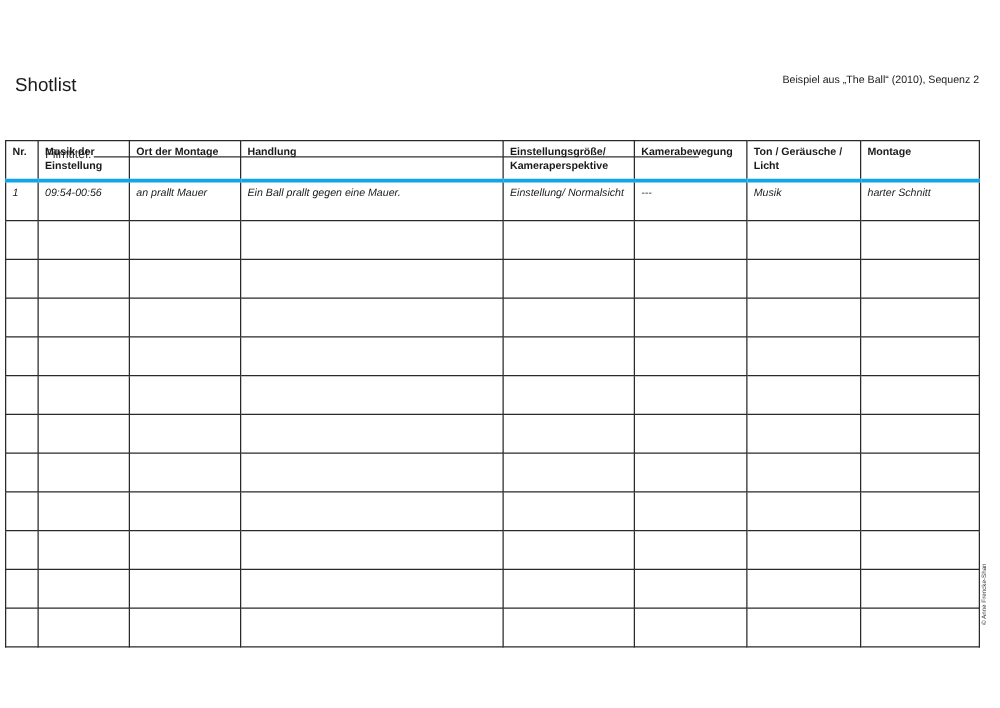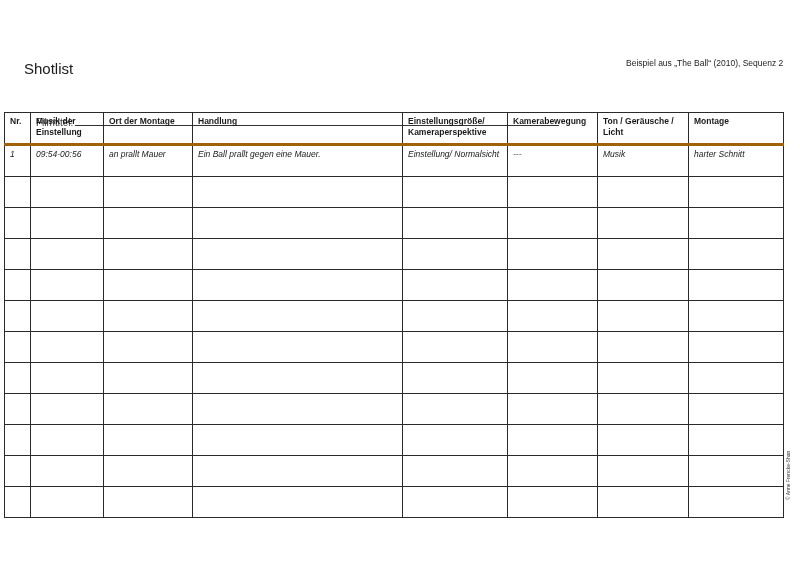--- a/index.html
+++ b/index.html
@@ -1,24 +1,24 @@
 <!DOCTYPE html>
 <html><head>
 <meta charset="utf-8">
 <style>
   html, body { margin:0; padding:0; background:#ffffff; }
   body { width:800px; height:566px; position:relative; overflow:hidden;
          font-family:"Liberation Sans", sans-serif; color:#1a1a1a; }
-  .title { position:absolute; left:24px; top:60px; font-size:15px; }
+  .title { position:absolute; left:12px; top:60px; font-size:15px; }
   .filmtitel { position:absolute; left:36px; top:80px; font-size:10px; color:#333; white-space:nowrap;margin-top:36px; }
   .filmtitel .line { display:inline-block; width:484px; border-bottom:1px solid #333; height:9px; margin-left:2px; vertical-align:baseline; }
   .example { position:absolute; left:626px; top:58px; font-size:8.5px; color:#222; white-space:nowrap; }
   table.shots { position:absolute; left:4px; top:112px; border-collapse:collapse; table-layout:fixed; width:779px; }
   table.shots th, table.shots td { border:1.3px solid #2a2a2a; font-size:8.5px; vertical-align:top; padding:3px 5px; text-align:left; overflow:hidden; }
-  table.shots th { font-weight:bold; height:24px; line-height:11px; border-bottom:3px solid #a16207; }
+  table.shots th { font-weight:bold; height:24px; line-height:11px; border-bottom:3px solid #0ea5e9; }
   table.shots td { height:24px; line-height:11px; font-style:italic; }
   .copyright { position:absolute; left:785px; top:500px; font-size:5px; color:#333; transform:rotate(-90deg); transform-origin:left top; white-space:nowrap; }
 </style>
 </head>
 <body>
 
 <div class="title">Shotlist</div>
 <div class="filmtitel">
   <span>Filmtitel:</span><span class="line"></span>
 </div>

